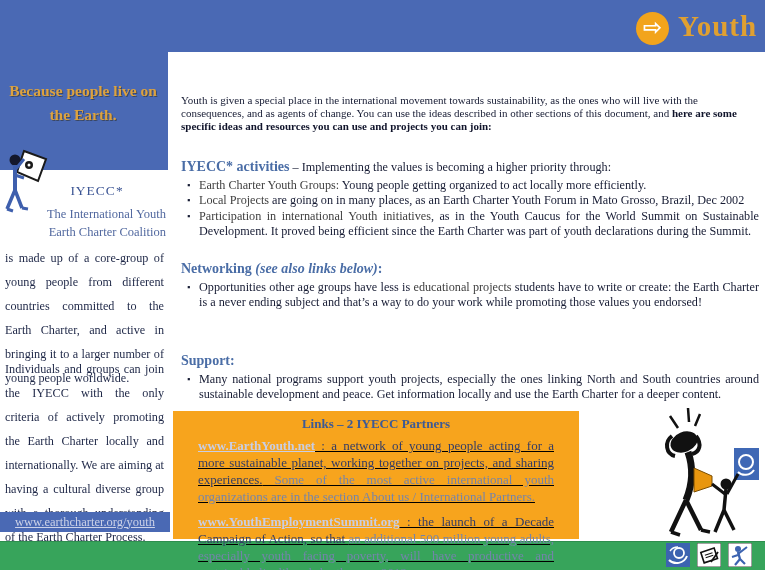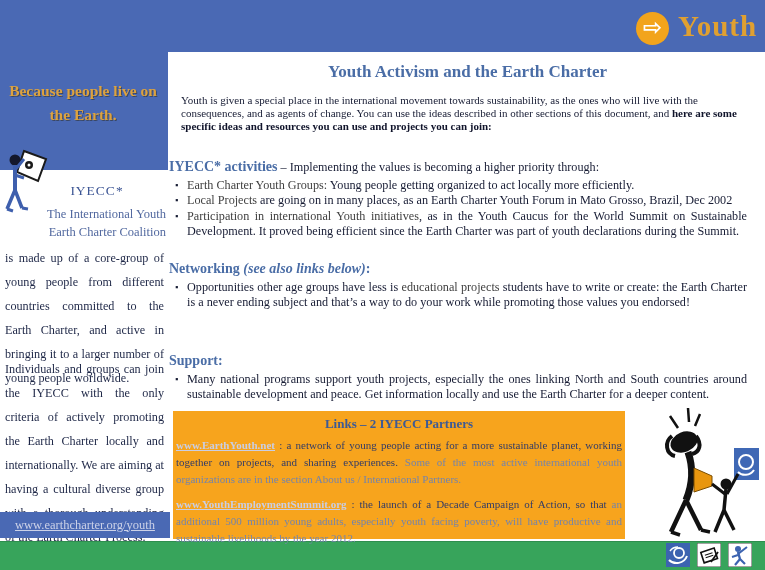--- a/index.html
+++ b/index.html
@@ -24,48 +24,48 @@
     font-weight:bold;font-size:15.5px;line-height:24px;text-shadow:1px 1px 0 rgba(40,30,0,.45);}
   .sb-caption{position:absolute;left:0;top:137px;width:160px;text-align:right;color:#d49d43;font-size:12px;}
   .sb-figure{position:absolute;left:2px;top:148px;}
   .sb-iyecc{position:absolute;left:52px;top:183px;width:90px;text-align:center;font-weight:normal;
     font-size:13.5px;letter-spacing:1px;color:#3c5594;}
   .sb-coalition{position:absolute;left:24px;top:205px;width:142px;text-align:right;font-size:12.5px;
     line-height:18px;color:#51689f;}
   .sb-para{position:absolute;left:5px;width:159px;text-align:justify;font-size:12.2px;line-height:24px;color:#1d2646;}
   .sb-para1{top:246px;}
   .sb-para2{top:357px;}
-  .sb-linkbox{position:absolute;left:0;top:512px;width:170px;height:26px;background:#4a69b4;
+  .sb-linkbox{position:absolute;left:0;top:512px;width:170px;height:20px;background:#4a69b4;
     display:flex;align-items:center;justify-content:center;}
   .sb-link{color:#ccd2e8;font-size:12.5px;text-decoration:underline;cursor:pointer;}
 
   
   .main-title{position:absolute;left:170px;top:62px;width:595px;text-align:center;font-weight:bold;
     font-size:17px;color:#4a6da6;}
   .intro{position:absolute;left:181px;top:94px;width:576px;text-align:left;font-size:11px;
     line-height:13px;color:#161b33;}
   .intro b{color:#10142b;}
 
-  .section{position:absolute;left:169px;width:578px;color:#161b33;font-size:12.2px;}
+  .section{position:absolute;left:181px;width:578px;color:#161b33;font-size:12.2px;}
   .sec-act{top:158px;}
   .sec-net{top:260px;}
   .sec-sup{top:352px;}
   .sec-head{font-size:12.2px;line-height:18px;margin-bottom:2px;}
   .h-blue{color:#4a6da6;font-weight:bold;font-size:14px;}
   .h-italic{font-style:italic;}
   .bullets{margin:1px 0 0 6px;padding:0;list-style:none;}
   .bullets li{position:relative;padding-left:12px;margin:0;text-align:justify;line-height:15.4px;}
   .bullets li::before{content:"▪";position:absolute;left:0;top:0;font-size:9px;color:#161b33;}
   .kw{color:#404040;font-weight:normal;}
 
   
-  .links-box{position:absolute;left:173px;top:411px;width:452px;height:128px;background:#f7a41d;
-    box-sizing:border-box;padding:5px 3px;}
+  .links-box{position:absolute;left:173px;top:411px;width:406px;height:128px;background:#f7a41d;
+    box-sizing:border-box;padding:5px 25px;}
   .lb-title{text-align:center;font-weight:bold;font-size:13px;color:#3c5a96;margin-bottom:5px;}
-  .lb-entry{text-align:justify;font-size:11px;line-height:17px;margin:0 0 8px 0;}
+  .lb-entry{text-align:justify;font-size:13px;line-height:17px;margin:0 0 8px 0;text-decoration:underline;}
   .lb-link{color:#c9cee4;font-weight:bold;text-decoration:underline;cursor:pointer;}
   .lb-dark{color:#333c66;}
   .lb-light{color:#7484ab;}
 
   .cartoon{position:absolute;left:642px;top:404px;}
   .footer-icons{position:absolute;left:666px;top:543px;display:flex;gap:7px;}
   .f-icon{width:24px;height:24px;cursor:pointer;}
 </style>
 </head>
 <body>
@@ -100,21 +100,20 @@
     <span>Earth Charter Coalition</span>
   </div>
 
   <div class="sb-para sb-para1">is made up of a core-group of young people from different countries committed to the Earth Charter, and active in bringing it to a larger number of young people worldwide.</div>
   <div class="sb-para sb-para2">Individuals and groups can join the IYECC with the only criteria of actively promoting the Earth Charter locally and internationally. We are aiming at having a cultural diverse group with a thorough understanding of the Earth Charter Process.</div>
 
   <div class="sb-linkbox">
     <span class="sb-link">www.earthcharter.org/youth</span>
   </div>
 
-  <div class="main-title">Youth Activism and the Earth Charter</div>
 
   <div class="intro">
     <span>Youth is given a special place in the international movement towards sustainability, as the ones who will live with the consequences, and as agents of change. You can use the ideas described in other sections of this document, and </span><b>here are some specific ideas and resources you can use and projects you can join:</b>
   </div>
 
   <div class="section sec-act">
     <div class="sec-head">
       <span class="h-blue">IYECC* activities</span><span> – Implementing the values is becoming a higher priority through:</span>
     </div>
     <ul class="bullets">

